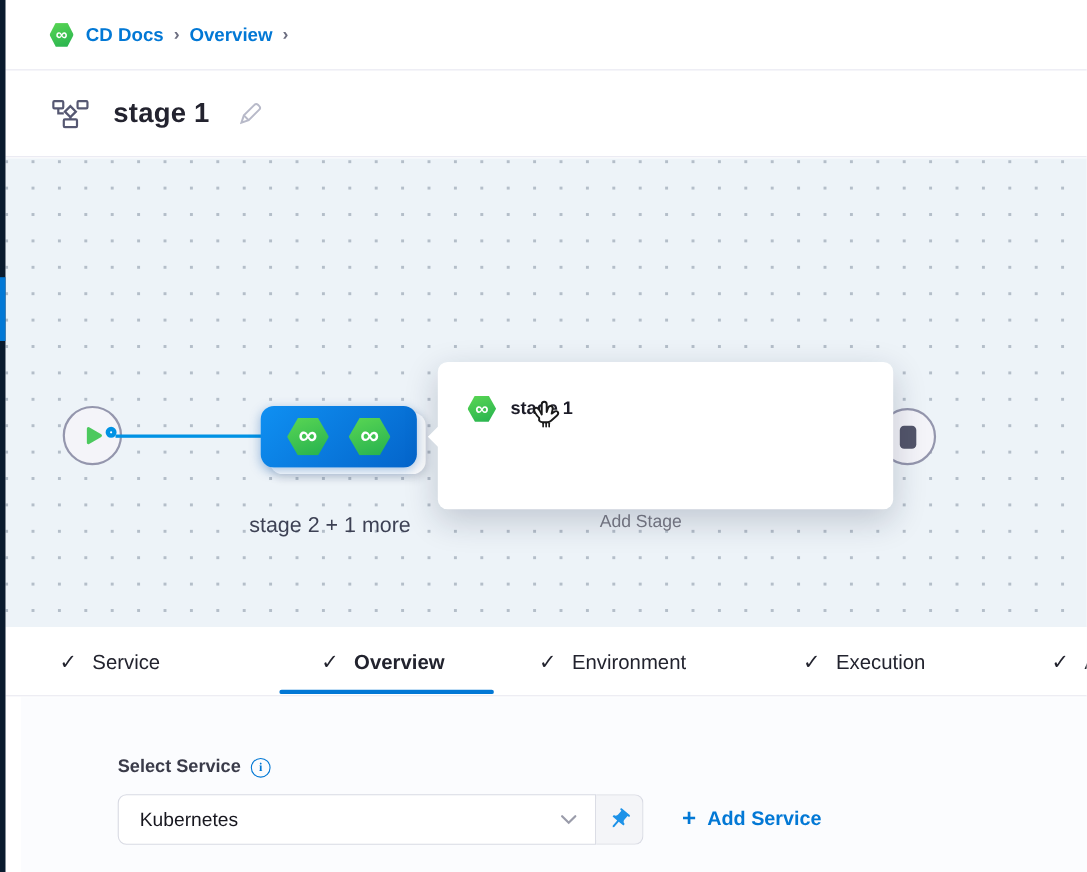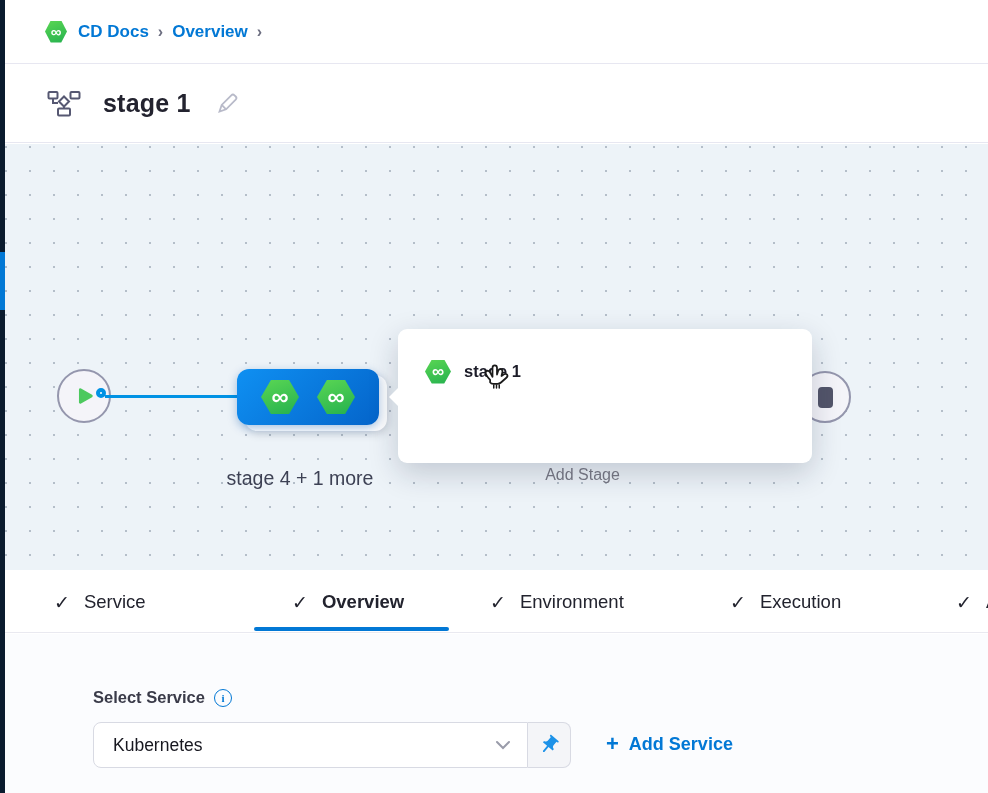--- a/index.html
+++ b/index.html
@@ -106,21 +106,21 @@
     font-size:18.5px; color:#22232e; font-weight:500; cursor:pointer; white-space:nowrap;
   }
   .tab-item .check-icon { font-weight:700; font-size:19px; color:#22232e; font-family:"DejaVu Sans",sans-serif; }
   .tab-item.active .tab-item-label { font-weight:700; }
   .tab-underline {
     position:absolute; left:249px; top:57px; width:195px; height:4px;
     background:#0278d5; border-radius:3px;
   }
 
   
-  .service-panel { position:absolute; left:5px; top:634px; right:0; height:159px; background:#fbfcfe; }
+  .service-panel { position:absolute; left:19px; top:634px; right:0; height:159px; background:#fbfcfe; }
   .select-label-row { position:absolute; left:88px; top:54px; display:flex; align-items:center; gap:9px; }
   .select-label { font-size:16.5px; font-weight:700; color:#3a3b49; }
   .info-icon {
     width:18px; height:18px; border-radius:50%; border:1.6px solid #0278d5; color:#0278d5;
     font-size:11px; font-weight:700; display:flex; align-items:center; justify-content:center;
     font-family:"Liberation Serif","DejaVu Serif",serif; cursor:pointer;
   }
   .select-group { position:absolute; left:88px; top:88px; display:flex; }
   .service-select {
     width:435px; height:46px; background:#fff; border:1px solid #d8dae3; border-radius:8px 0 0 8px;
@@ -182,21 +182,21 @@
     <div class="stop-square"></div>
   </div>
 
   <div class="stacked-card"></div>
   <div class="group-node">
     <div class="hexagon node-hex"></div>
     <div class="hexagon node-hex"></div>
   </div>
 
   <div class="stage-label">
-    <div>stage 4 + 1 more</div>
+    <div>stage 2 + 1 more</div>
   </div>
 
   <div class="add-stage-label">Add Stage</div>
 
   <div class="stage-popup">
     <div class="popup-item">
       <div class="hexagon popup-hex"></div>
       <span class="popup-item-label">stage 1</span>
     </div>
   </div>

